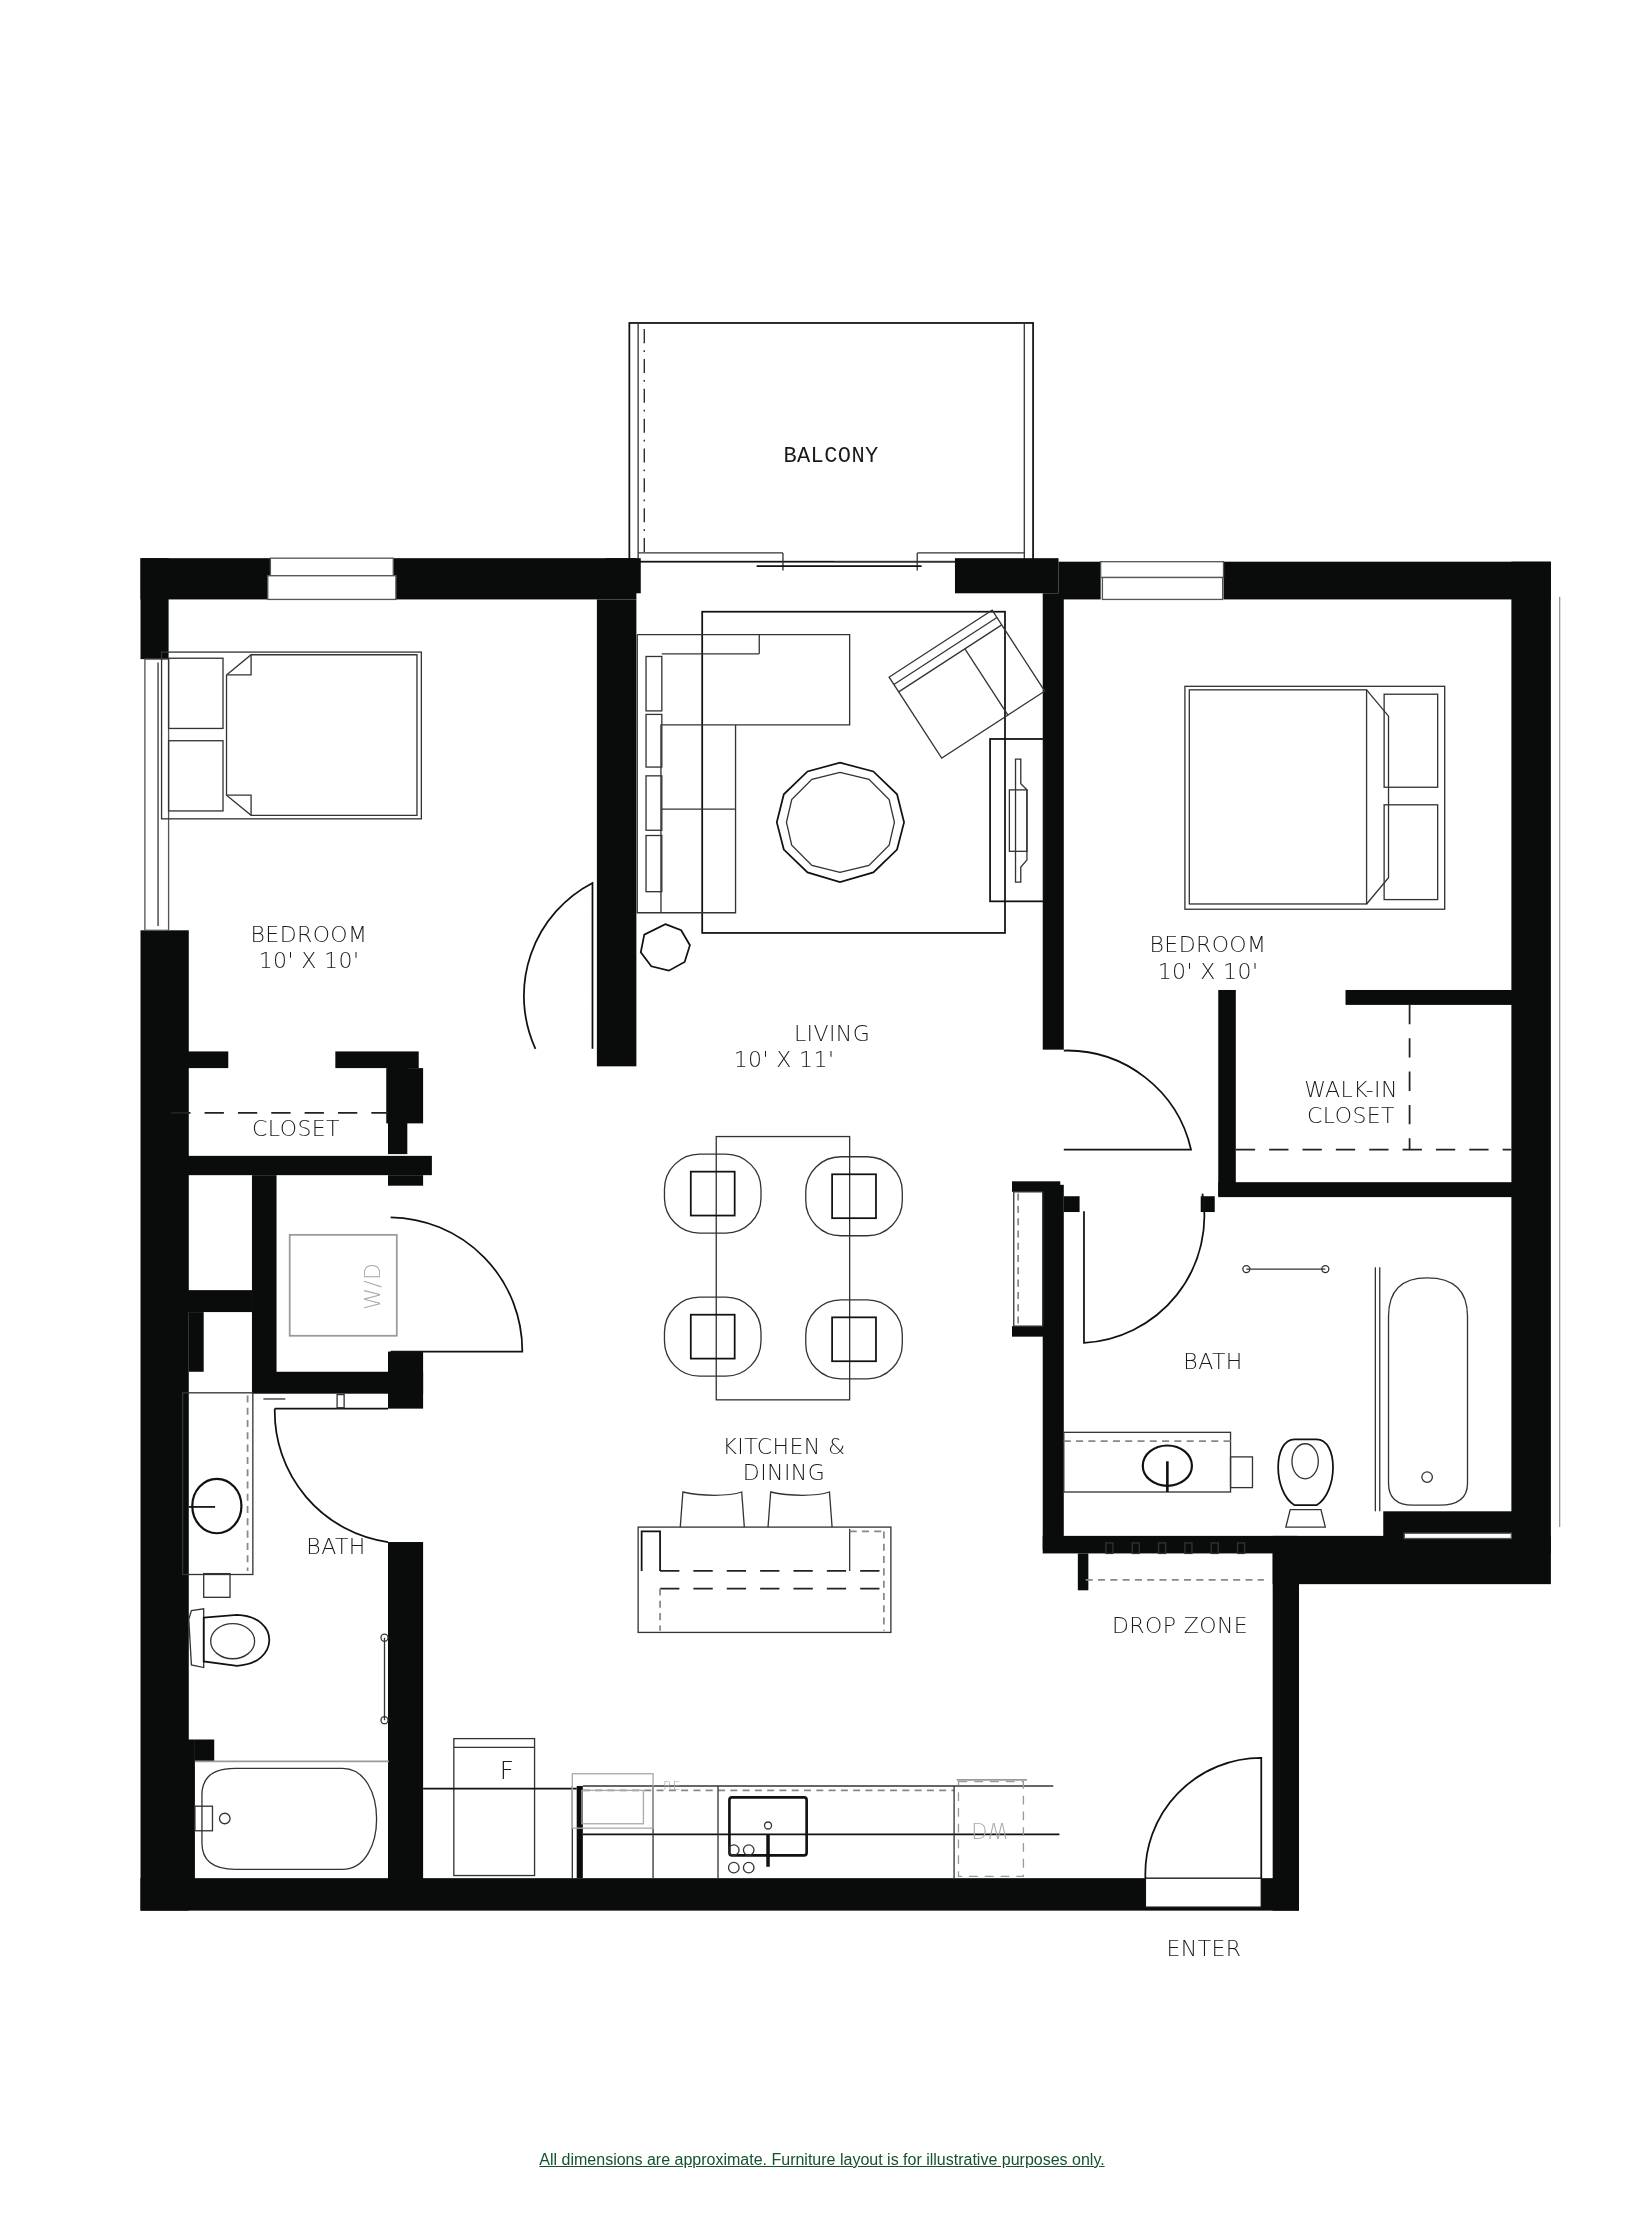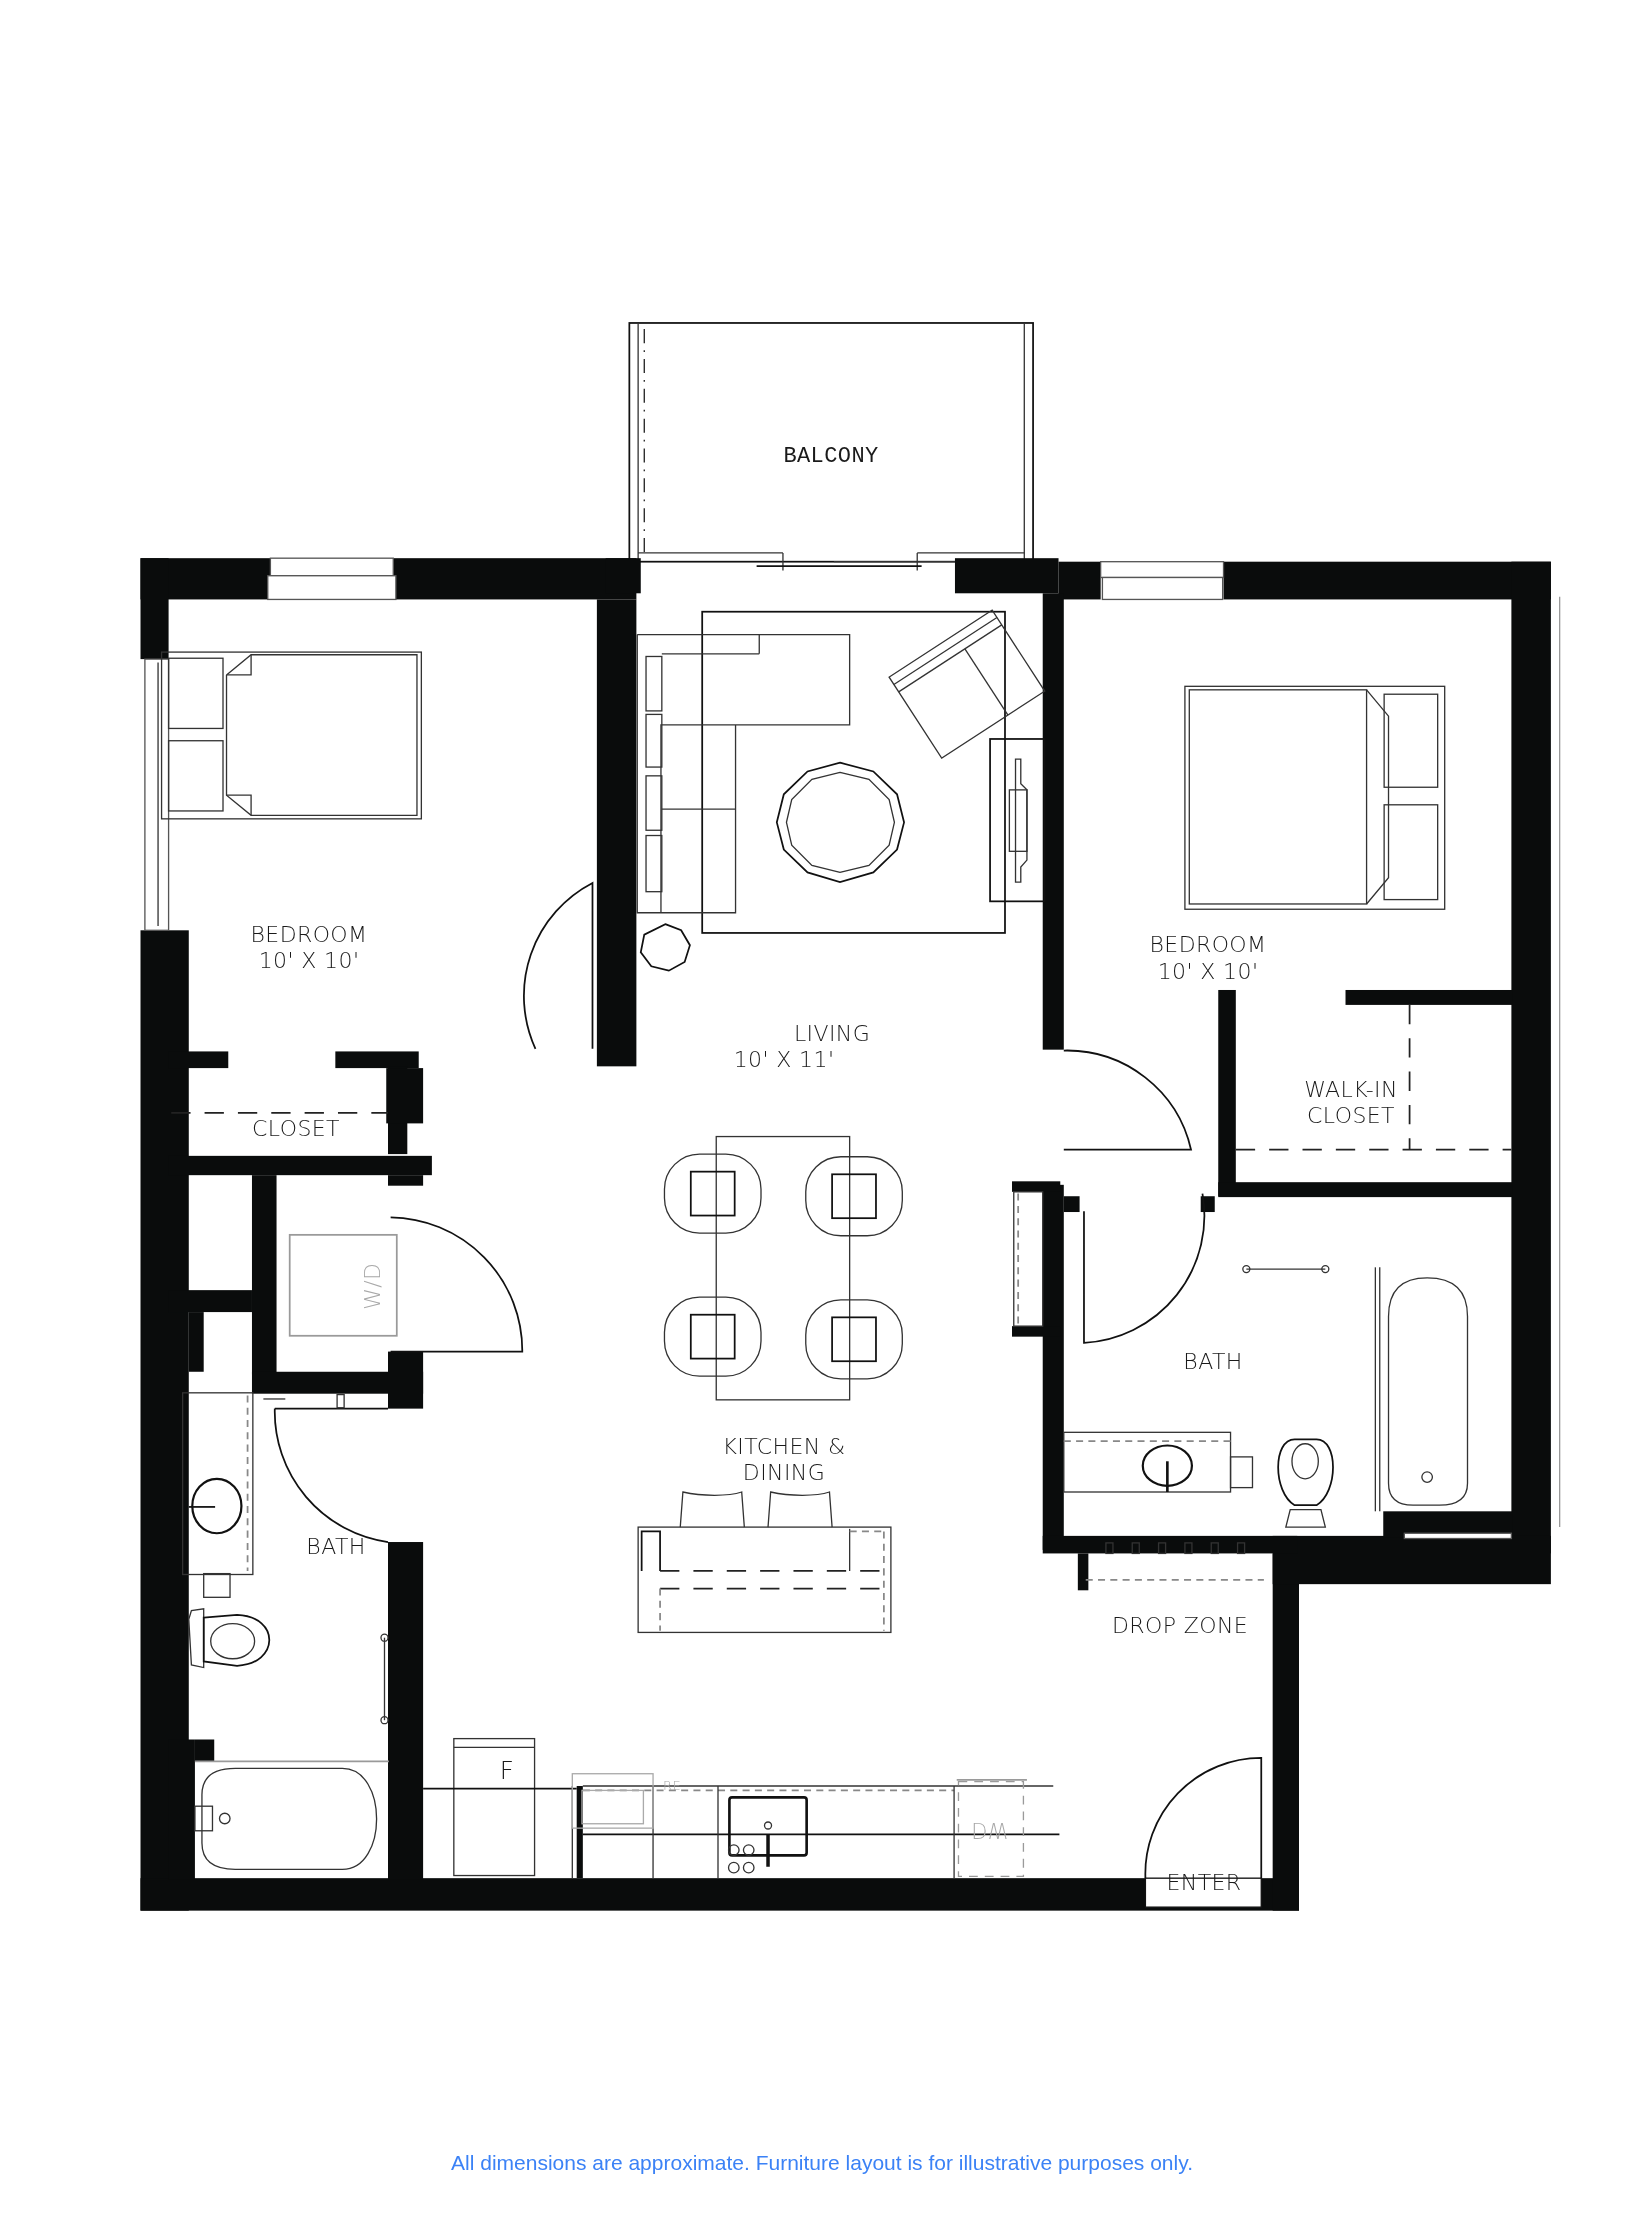--- a/index.html
+++ b/index.html
@@ -8,21 +8,21 @@
   .wall { fill: #0a0c0c; }
   .ln { fill: none; stroke: #111; stroke-width: 2; }
   .lt { fill: none; stroke: #333; stroke-width: 1.5; }
   .gr { fill: none; stroke: #9a9a9a; stroke-width: 2; }
   .dash { fill: none; stroke: #222; stroke-width: 2; stroke-dasharray: 22 16; }
   .dashg { fill: none; stroke: #888; stroke-width: 2; stroke-dasharray: 8 6; }
   .win { fill: #fff; stroke: #555; stroke-width: 1.5; }
   .lbl { position: absolute; text-align: center; color: #1a1a1a; font-family: "DejaVu Sans", "Liberation Sans", sans-serif; font-weight: 300; letter-spacing: 0.4px; line-height: 1.2; white-space: pre-line; transform: translateX(-50%); }
   .lbl-room { font-size: 22px; }
   .lbl-grey { color: #a8a8a8; }
-  .footer { position: absolute; left: 50%; top: 2151px; transform: translateX(-50%); font-size: 21px; color: #3b82f6; font-family: "Liberation Sans", sans-serif; white-space: nowrap; }
+  .footer { position: absolute; left: 50%; top: 2151px; transform: translateX(-50%); font-size: 16px; color: #14532d; font-family: "Liberation Sans", sans-serif; white-space: nowrap; text-decoration: underline; }
 </style>
 </head>
 <body>
 
 <svg class="plan" viewBox="0 0 1873 2550" xmlns="http://www.w3.org/2000/svg">
 
   <g>
     <rect x="717" y="368" width="460" height="272" class="ln"></rect>
     <line x1="727" y1="368" x2="727" y2="640" class="lt"></line>
     <line x1="1167" y1="368" x2="1167" y2="640" class="lt"></line>
@@ -333,16 +333,16 @@
 <div class="lbl lbl-room" style="left:1208px; top:932px;">BEDROOM</div>
 <div class="lbl lbl-room" style="left:1208px; top:959px;">10' X 10'</div>
 
 <div class="lbl lbl-room" style="left:1351px; top:1077px;">WALK-IN
 CLOSET</div>
 
 <div class="lbl lbl-room" style="left:1213px; top:1349px;">BATH</div>
 
 <div class="lbl lbl-room" style="left:1180px; top:1613px;text-align:center;">DROP ZONE</div>
 
-<div class="lbl lbl-room" style="left:1204px; top:1870px;">ENTER</div>
+<div class="lbl lbl-room" style="left:1204px; top:1936px;">ENTER</div>
 
 <div class="footer">All dimensions are approximate. Furniture layout is for illustrative purposes only.</div>
 
 
 </body></html>

